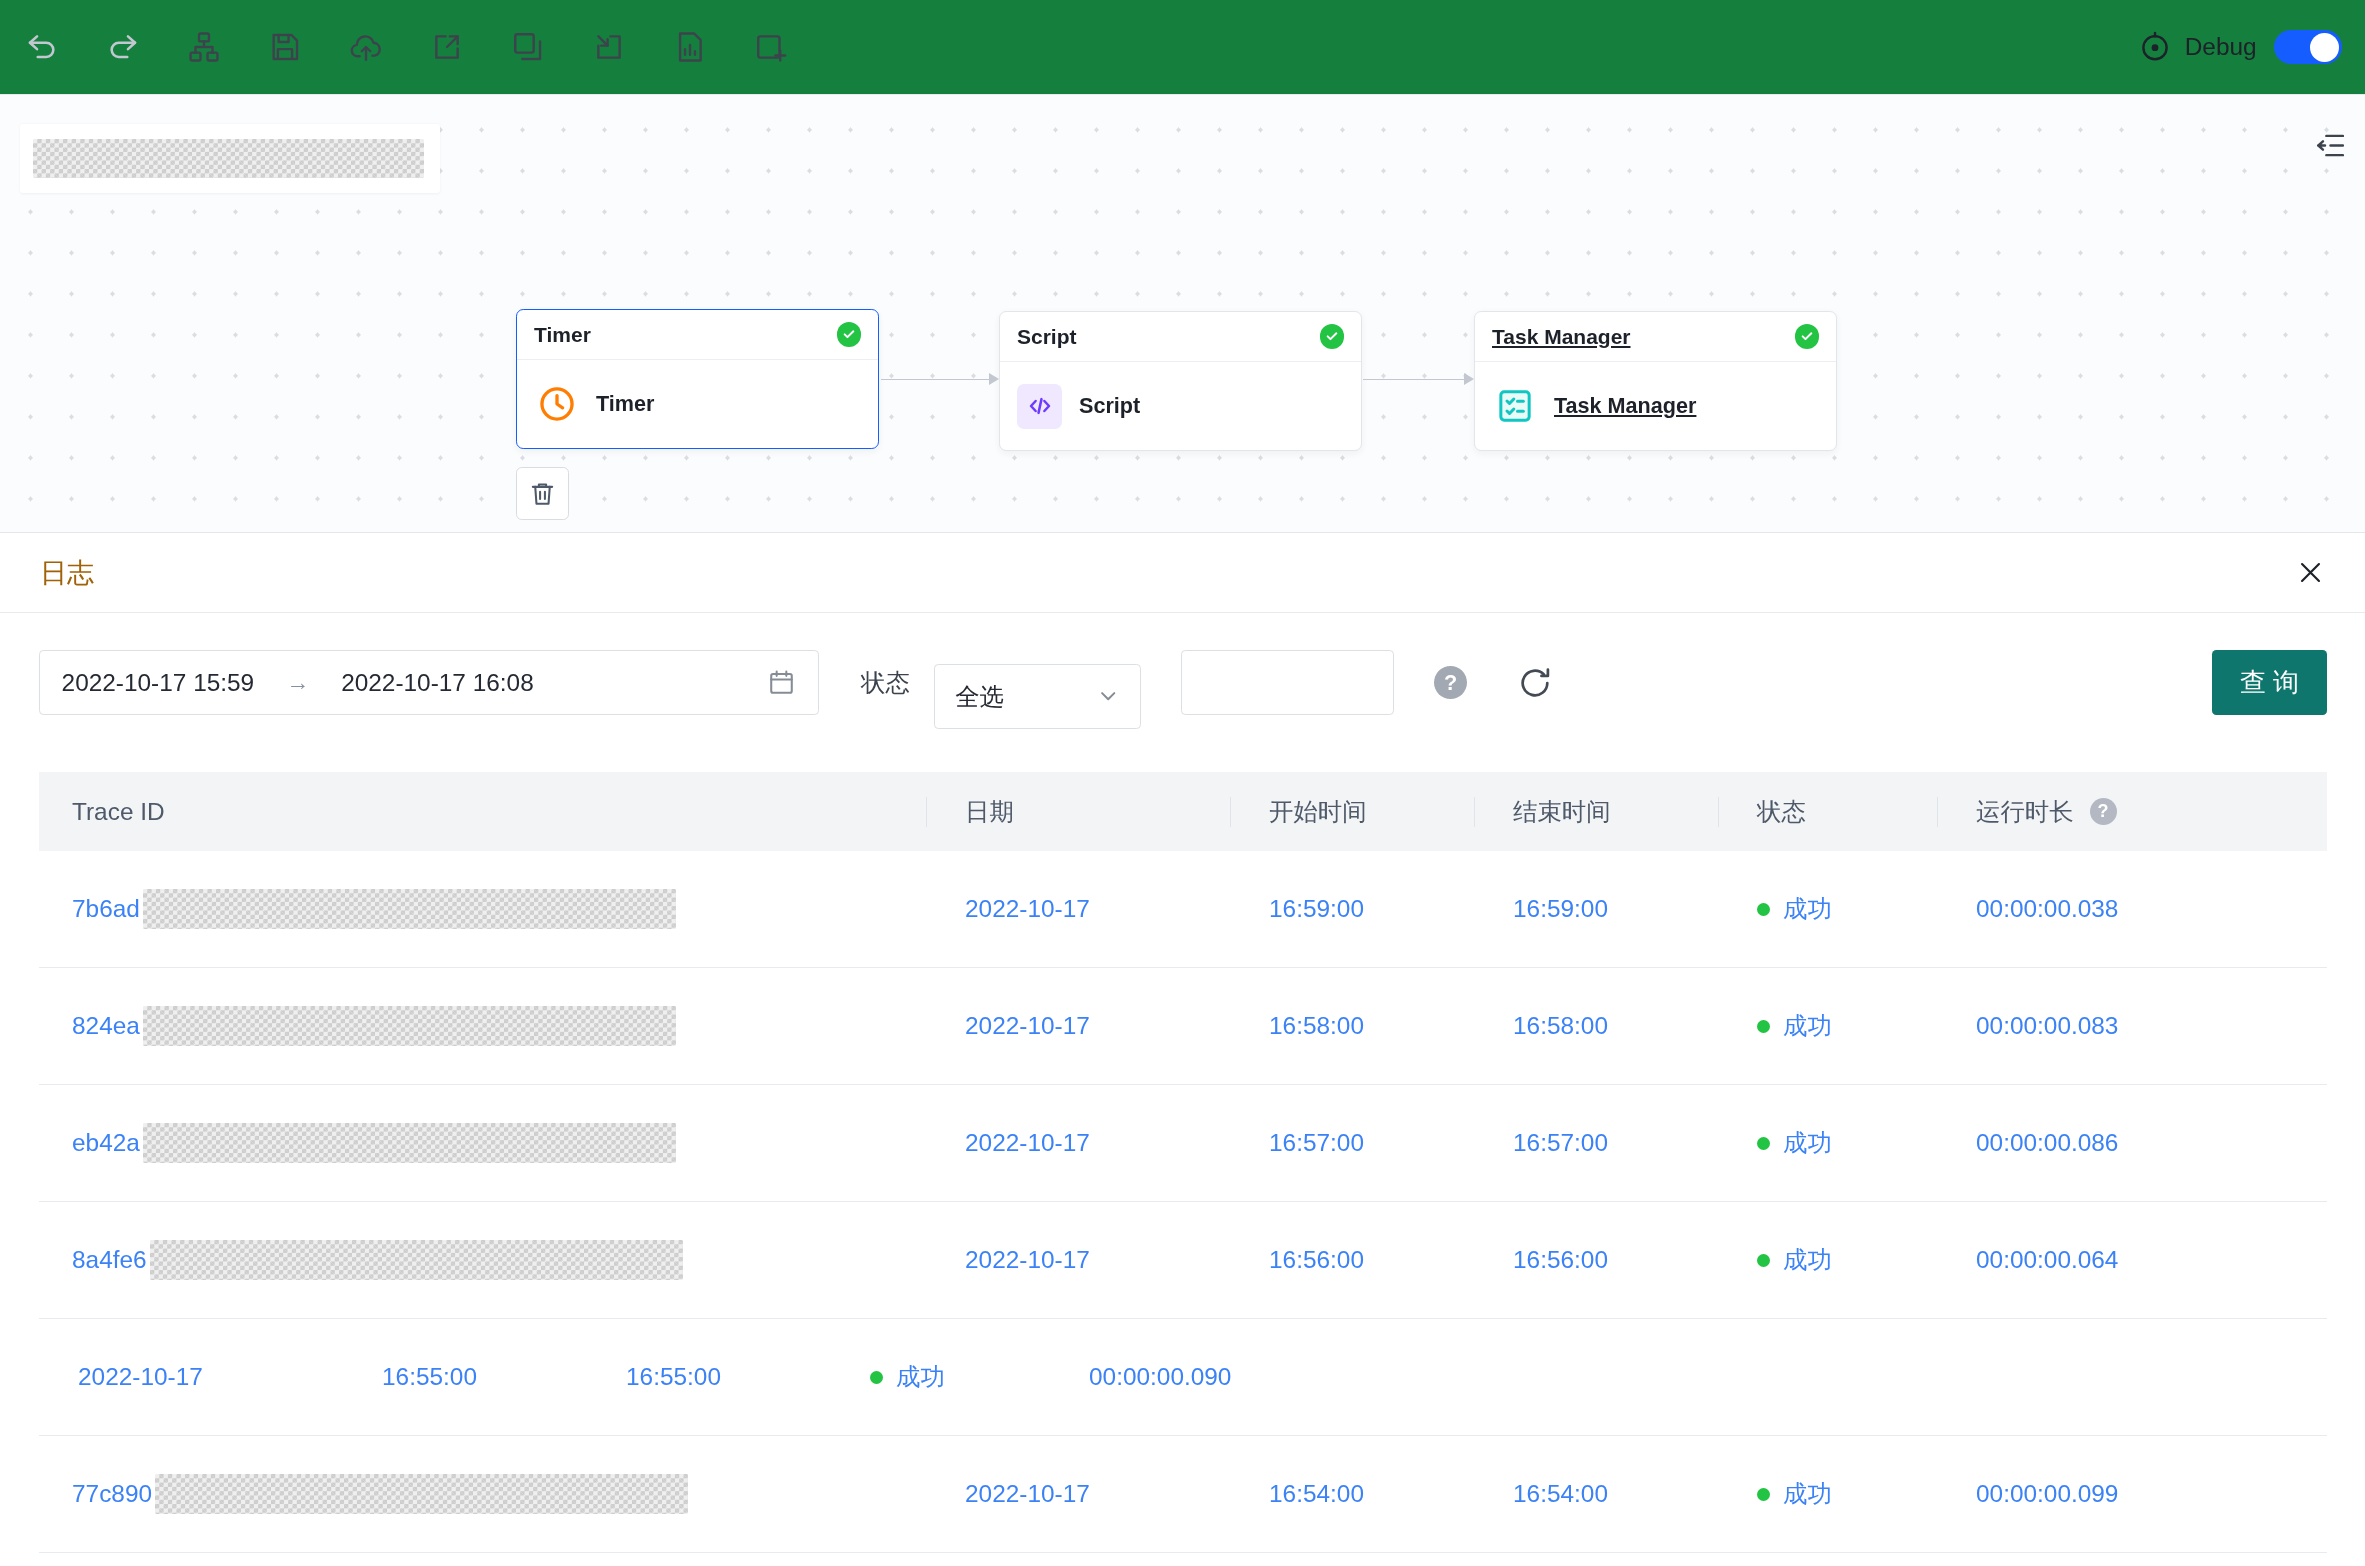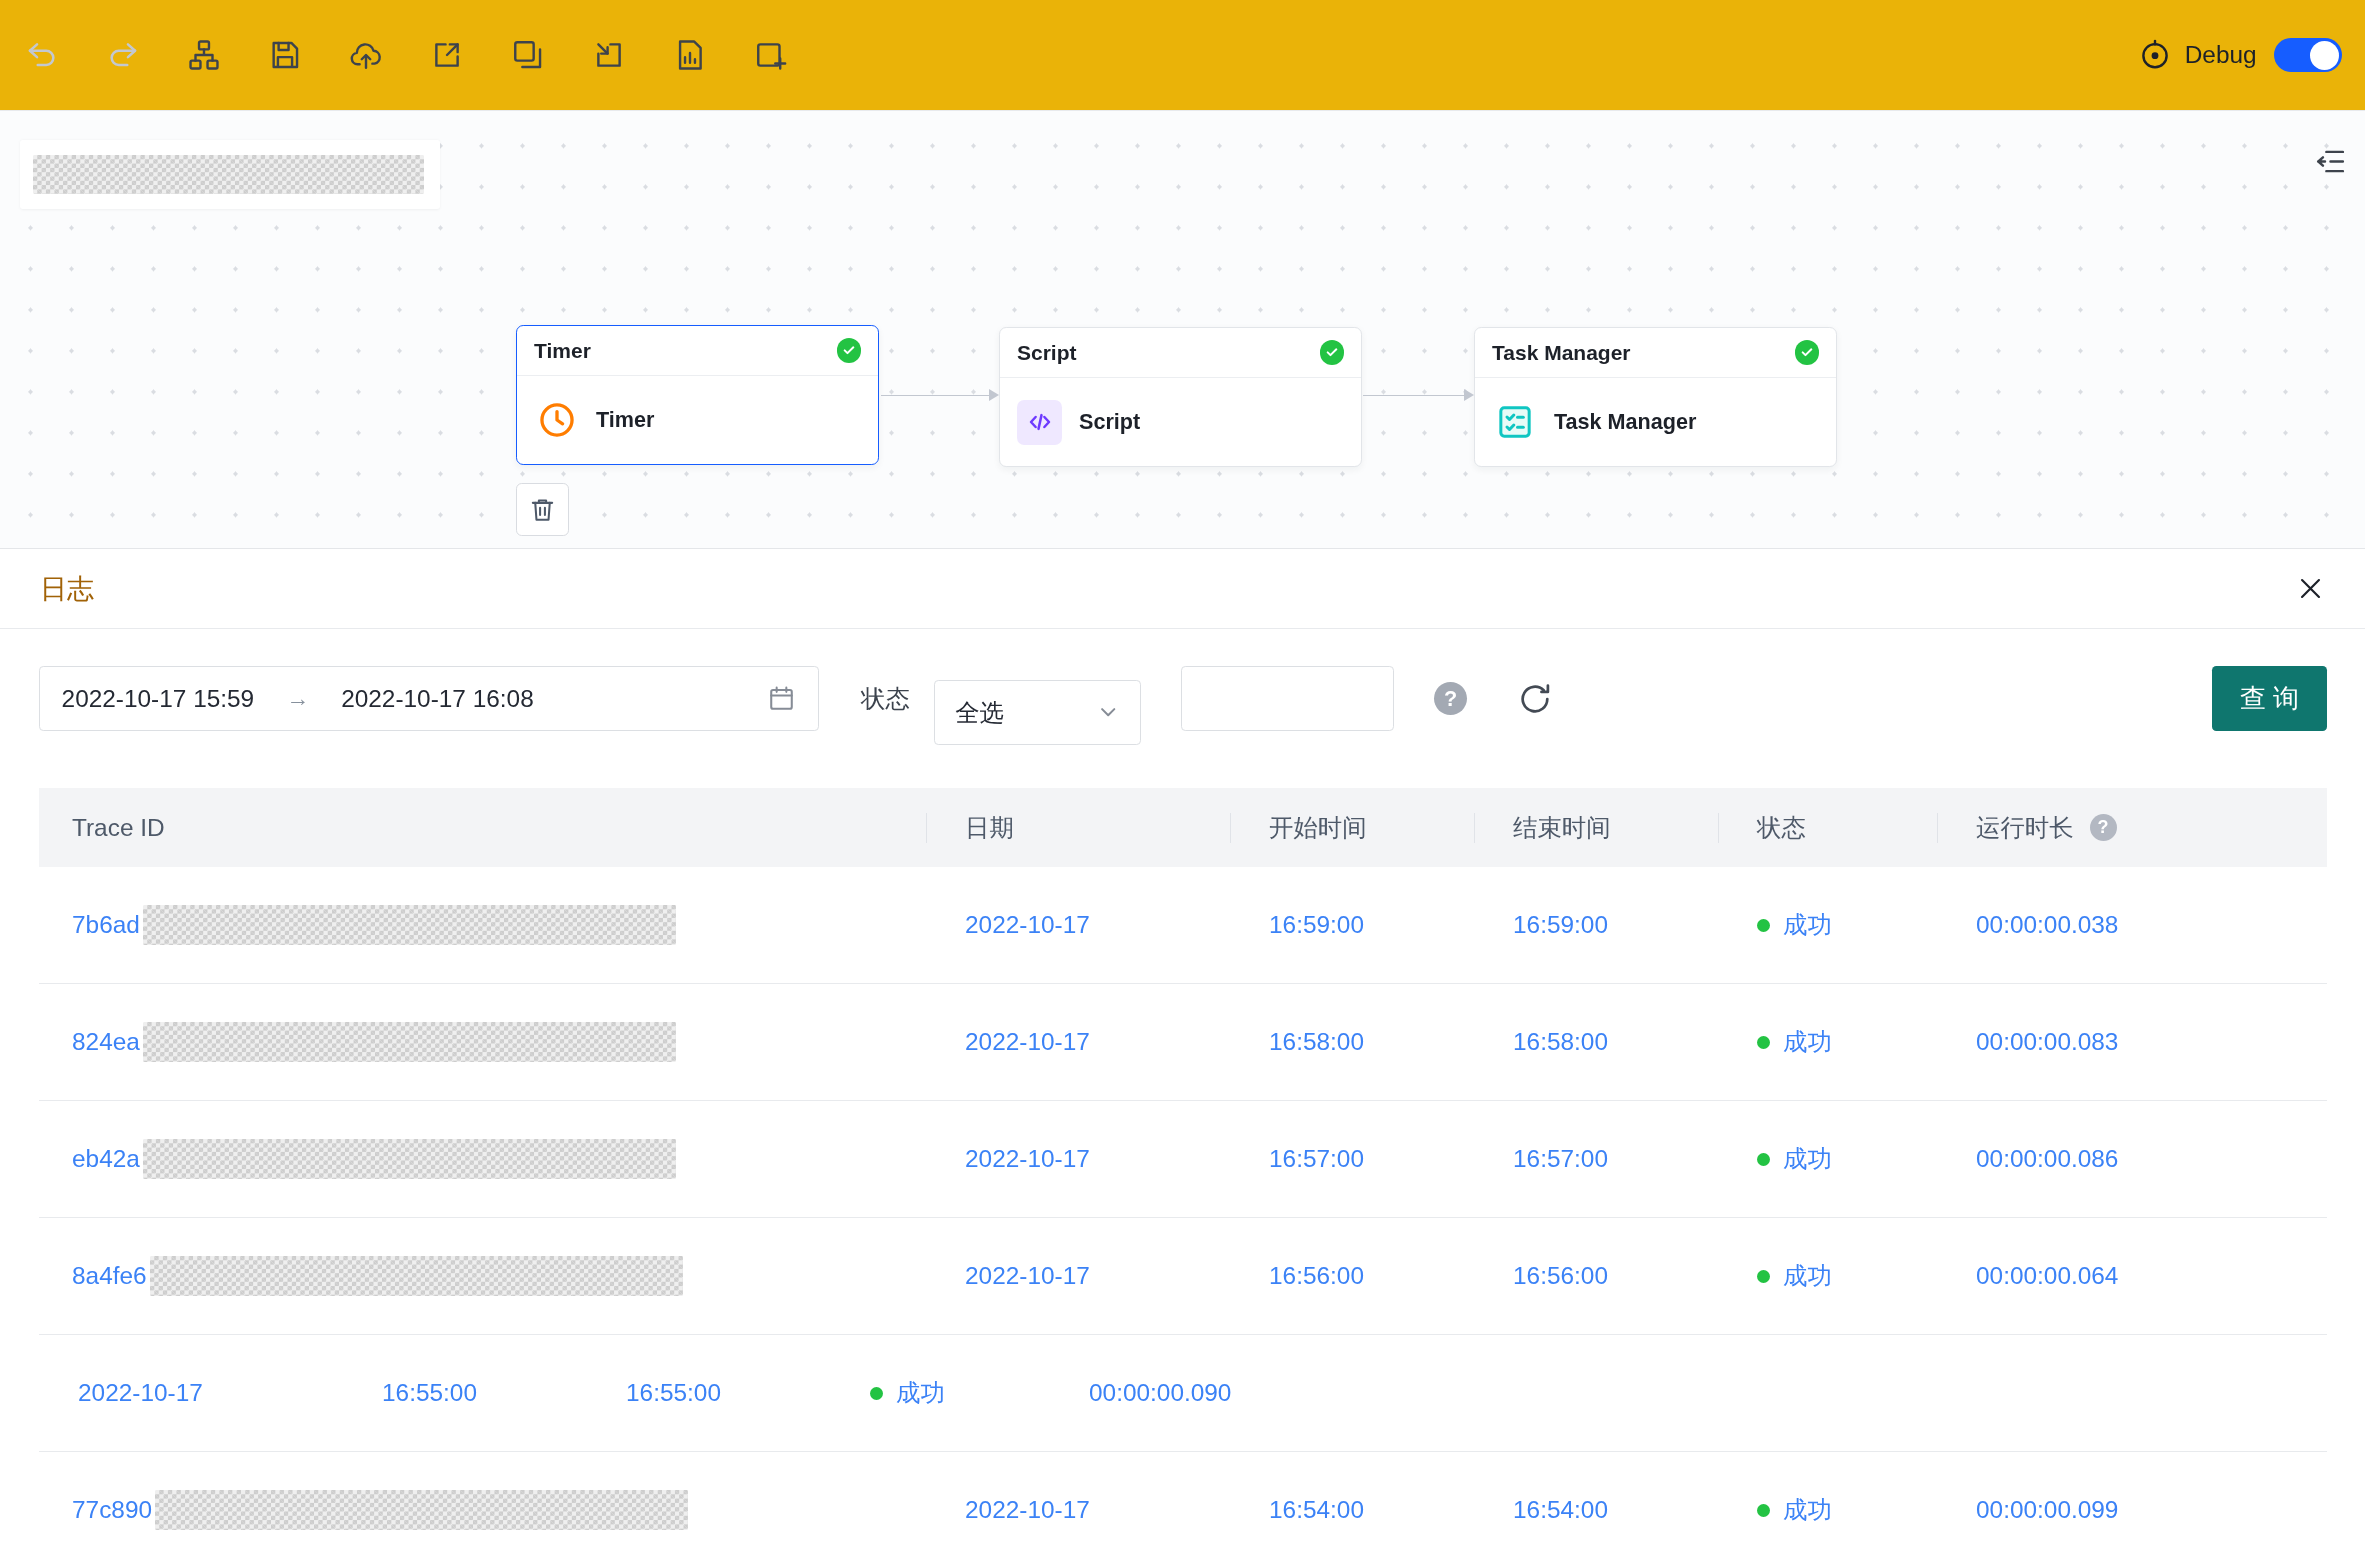--- a/index.html
+++ b/index.html
@@ -1,21 +1,21 @@
 <!DOCTYPE html>
 <html style="font-size:11.5px"><head>
 <meta charset="utf-8">
 <style>
   * { margin:0; padding:0; box-sizing:border-box; }
   html,body { width:2366px; height:1567px; overflow:hidden; background:#fff;
     font-family:"Liberation Sans","DejaVu Sans",sans-serif; color:#1d2129; }
 
   
-  .toolbar { height:111px; display:flex; align-items:center; padding:0 24.4px 0 18.7px;
-    background:#eab308; border-bottom:0.7px solid #e8eaed; }
+  .toolbar { height:95px; display:flex; align-items:center; padding:0 24.4px 0 18.7px;
+    background:#15803d; border-bottom:0.7px solid #e8eaed; }
   .tbtn { width:46px; height:46px; display:flex; align-items:center; justify-content:center;
     border:none; background:transparent; border-radius:5.7px; cursor:pointer; margin-right:35px; }
   .tbtn svg { width:34px; height:34px; }
   .ic-dark { color:#3d434c; }
   .ic-muted { color:#c3c8d0; }
   .tb-spacer { flex:1; }
   .debug-wrap { display:flex; align-items:center; }
   .debug-wrap svg { width:34px; height:34px; color:#1d2129; }
   .debug-label { font-size:24.4px; color:#1d2129; margin:0 17px 0 13px; }
   .toggle { width:68px; height:34px; border-radius:17px; background:#165dff; position:relative; cursor:pointer; border:none; }
@@ -239,21 +239,21 @@
         <svg viewBox="0 0 24 24" fill="none" stroke="currentColor" stroke-width="2" stroke-linecap="round" stroke-linejoin="round">
             <path d="M8.5 8 L4.8 12 L8.5 16"></path>
             <path d="M15.5 8 L19.2 12 L15.5 16"></path>
             <path d="M13.2 6.5 L10.8 17.5"></path>
           </svg>
       </span>
       <span>Script</span>
     </div>
   </div>
 
-  <div class="node" style="left:1474px; top:216px;">
+  <div class="node" style="left:1474px; top:216px;text-decoration:underline;">
     <div class="node-head">
       <span>Task Manager</span>
       <span class="badge">
         <svg viewBox="0 0 24 24" fill="none" stroke="currentColor" stroke-width="3" stroke-linecap="round" stroke-linejoin="round">
             <path d="M5.5 12.5 l4.2 4.2 L18.5 8"></path>
           </svg>
       </span>
     </div>
     <div class="node-body">
       <span class="chip chip-task">

